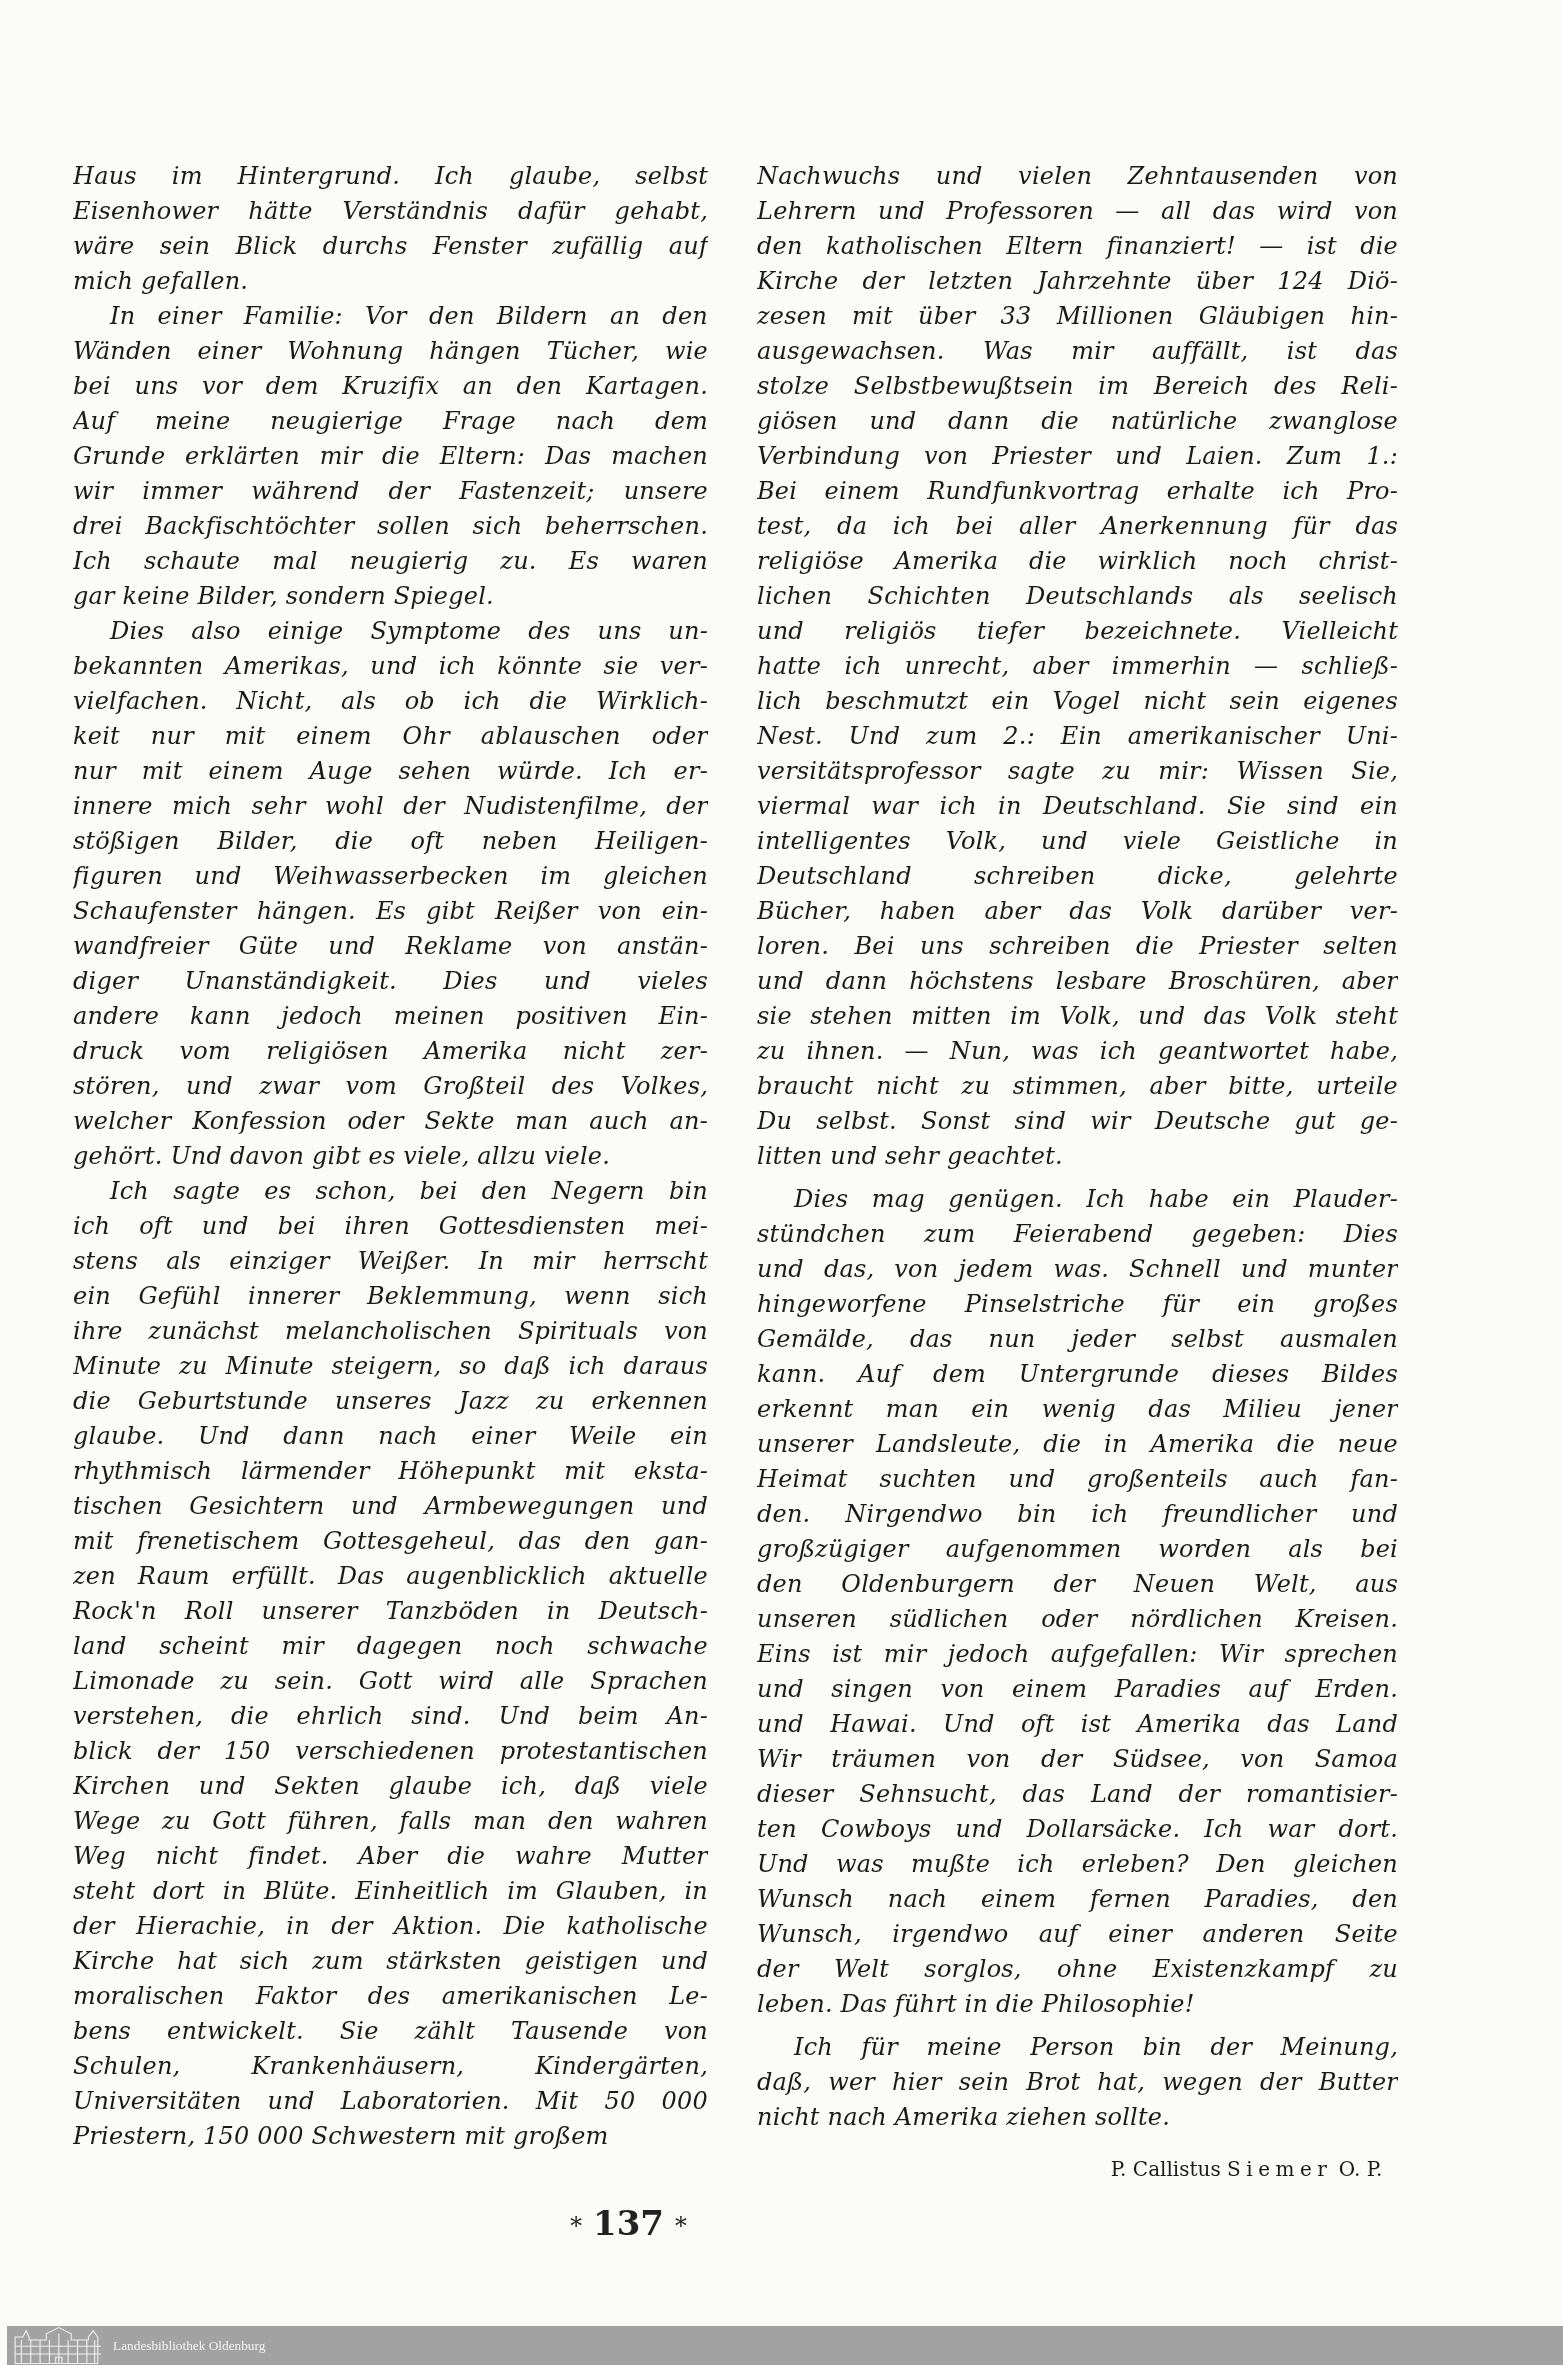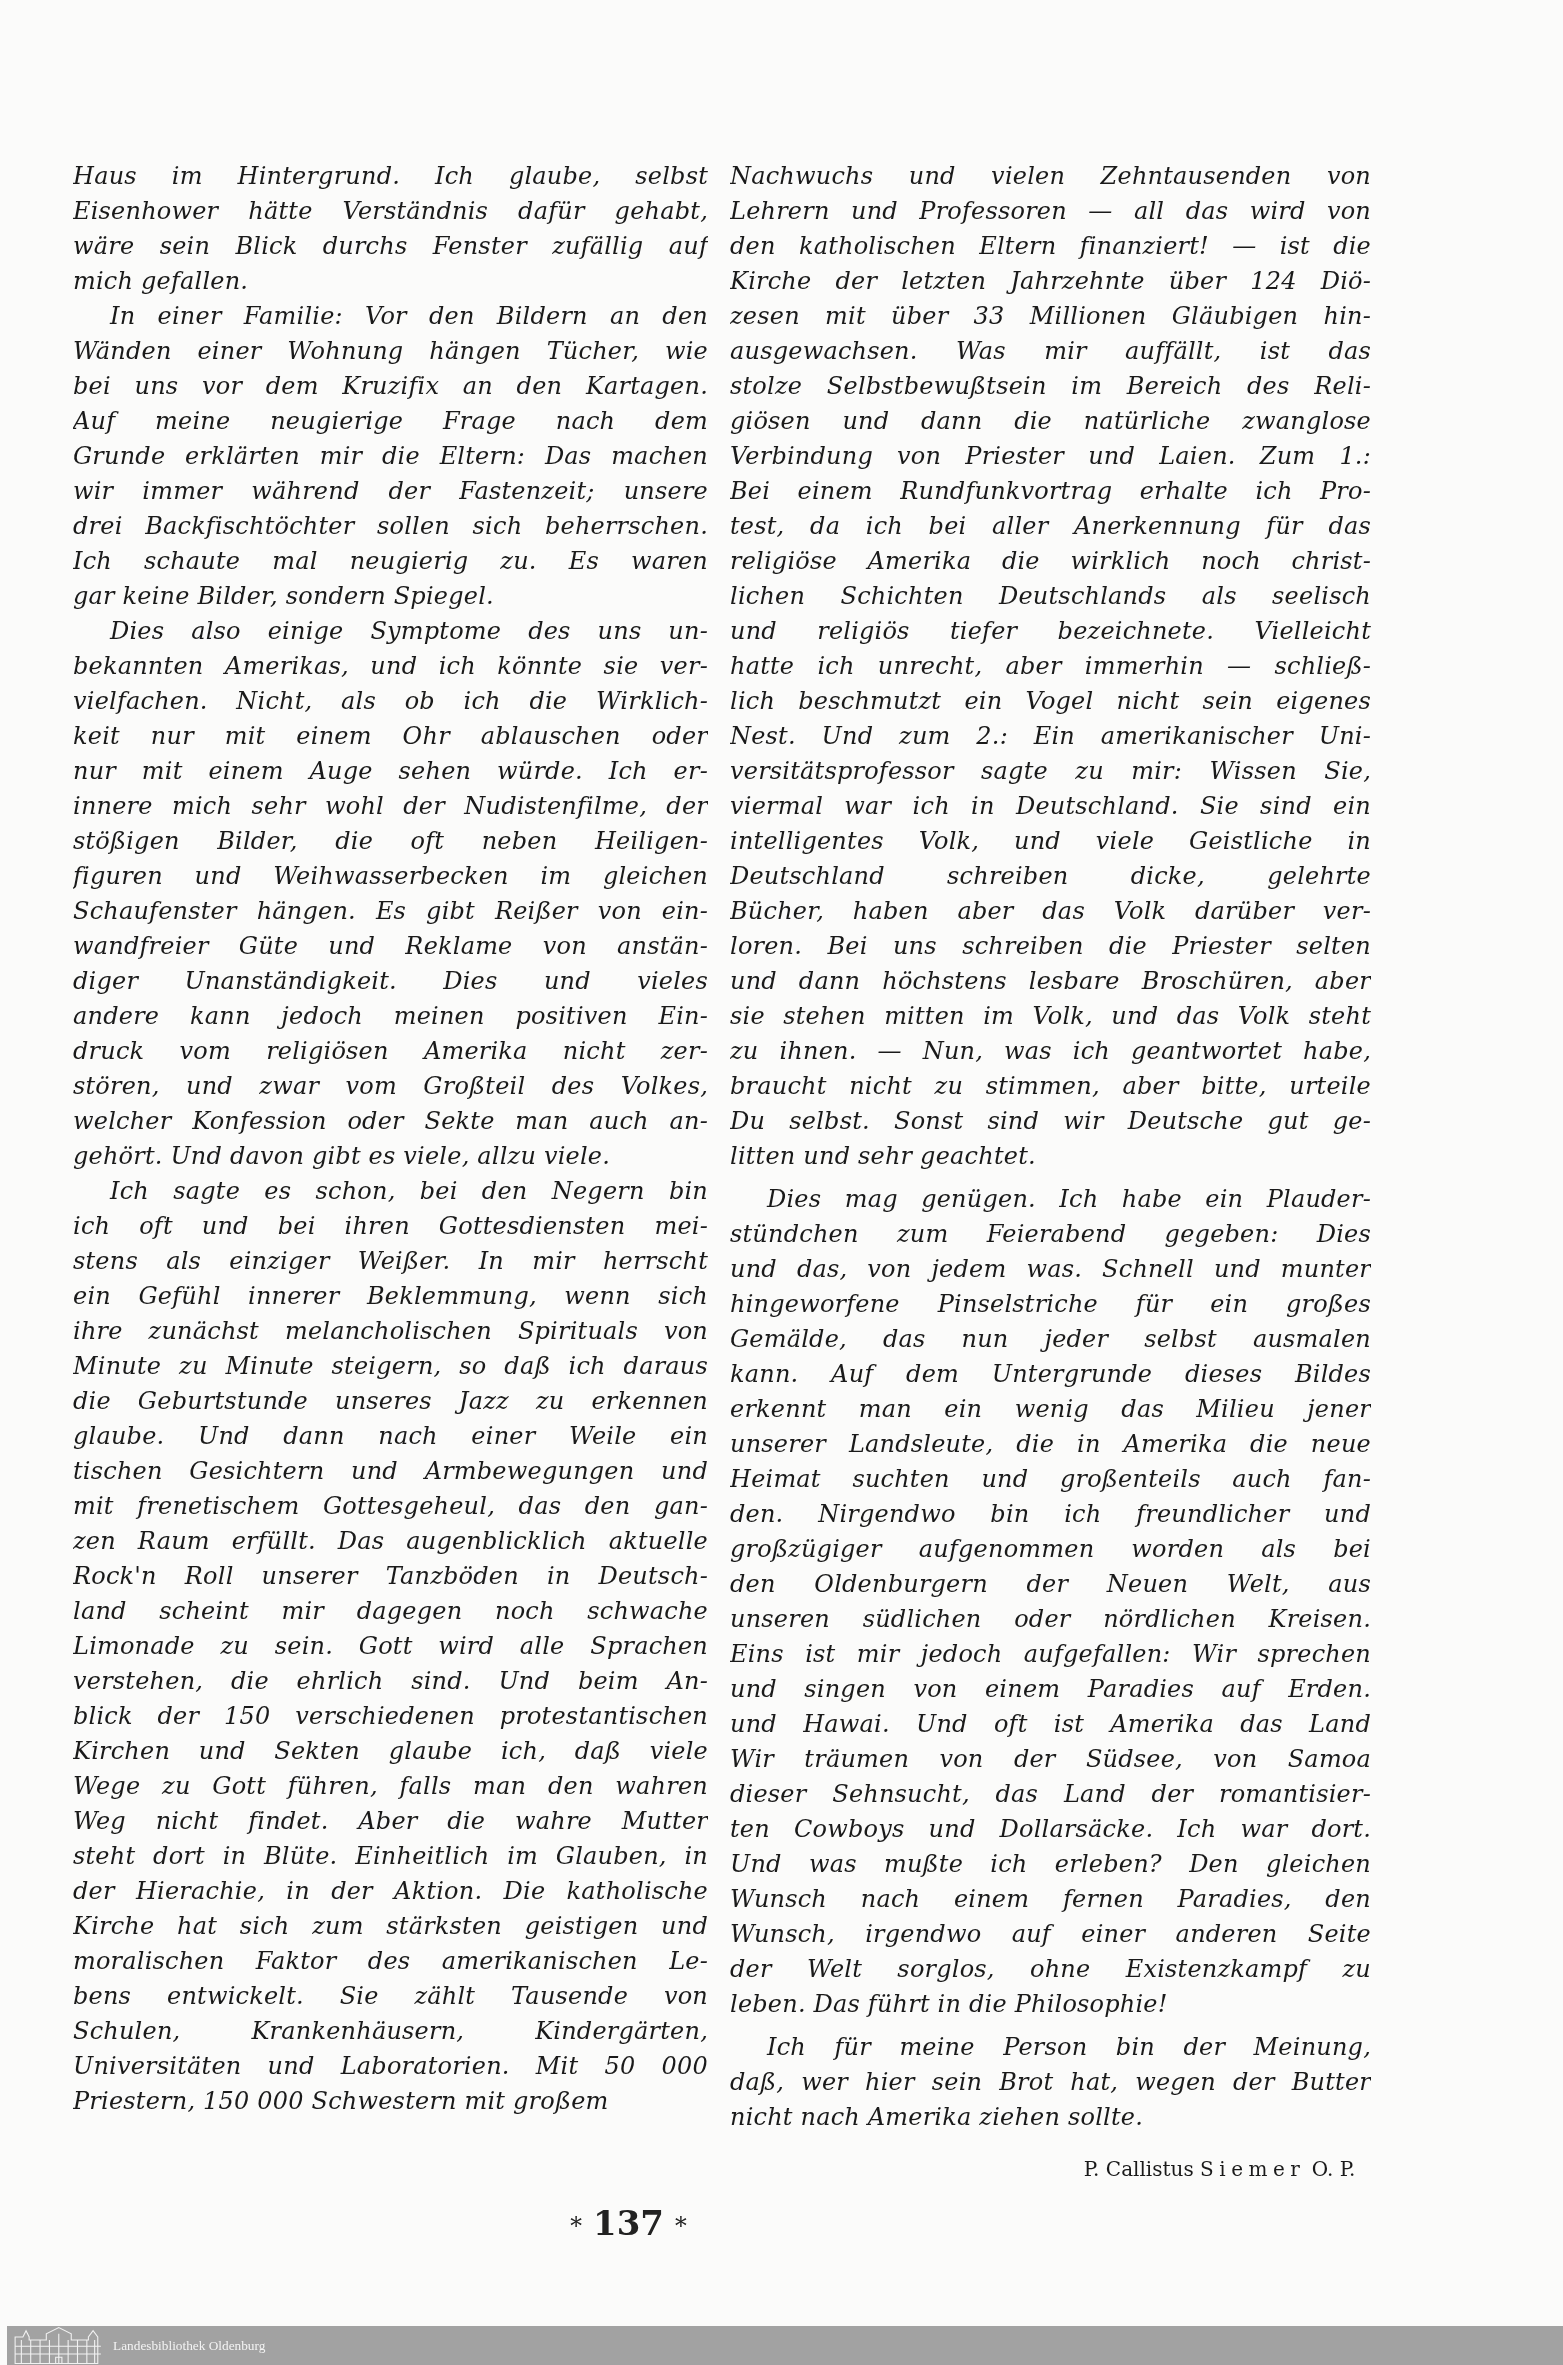--- a/index.html
+++ b/index.html
@@ -5,21 +5,21 @@
   html, body { margin: 0; padding: 0; }
   body {
     width: 1564px; height: 2366px; position: relative; overflow: hidden;
     background: #fbfbfa;
     font-family: "DejaVu Serif", "Liberation Serif", serif;
     color: #1a1a1a;
   }
   .page { position: absolute; left: 0; top: 0; width: 1564px; height: 2326px; }
   .col { position: absolute; top: 159px; }
   .col-left { left: 73px; width: 635px; }
-  .col-right { left: 730px; width: 641px; }
+  .col-right { left: 757px; width: 641px; }
   .para { margin: 0; font-style: italic; }
   .col-right .para + .para { margin-top: 7.8px; }
   .line {
     display: block; height: 35px; line-height: 35px;
     font-size: 24px; letter-spacing: 0.2px;
     text-align: justify; text-align-last: justify; white-space: nowrap;
     overflow: hidden;
   }
   .line.last { text-align-last: left; }
   .line.indent { padding-left: 37px; }
@@ -85,20 +85,21 @@
       </div>
       <div class="para">
         <span class="line indent">Ich sagte es schon, bei den Negern bin</span>
         <span class="line">ich oft und bei ihren Gottesdiensten mei-</span>
         <span class="line">stens als einziger Weißer.  In mir herrscht</span>
         <span class="line">ein Gefühl innerer Beklemmung, wenn sich</span>
         <span class="line">ihre zunächst melancholischen Spirituals von</span>
         <span class="line">Minute zu Minute steigern, so daß ich daraus</span>
         <span class="line">die Geburtstunde unseres Jazz zu erkennen</span>
         <span class="line">glaube.  Und dann nach einer Weile ein</span>
+        <span class="line">rhythmisch lärmender Höhepunkt mit eksta-</span>
         <span class="line">tischen Gesichtern und Armbewegungen und</span>
         <span class="line">mit frenetischem Gottesgeheul, das den gan-</span>
         <span class="line">zen Raum erfüllt.  Das augenblicklich aktuelle</span>
         <span class="line">Rock'n Roll unserer Tanzböden in Deutsch-</span>
         <span class="line">land scheint mir dagegen noch schwache</span>
         <span class="line">Limonade zu sein.  Gott wird alle Sprachen</span>
         <span class="line">verstehen, die ehrlich sind.  Und beim An-</span>
         <span class="line">blick der 150 verschiedenen protestantischen</span>
         <span class="line">Kirchen und Sekten glaube ich, daß viele</span>
         <span class="line">Wege zu Gott führen, falls man den wahren</span>

